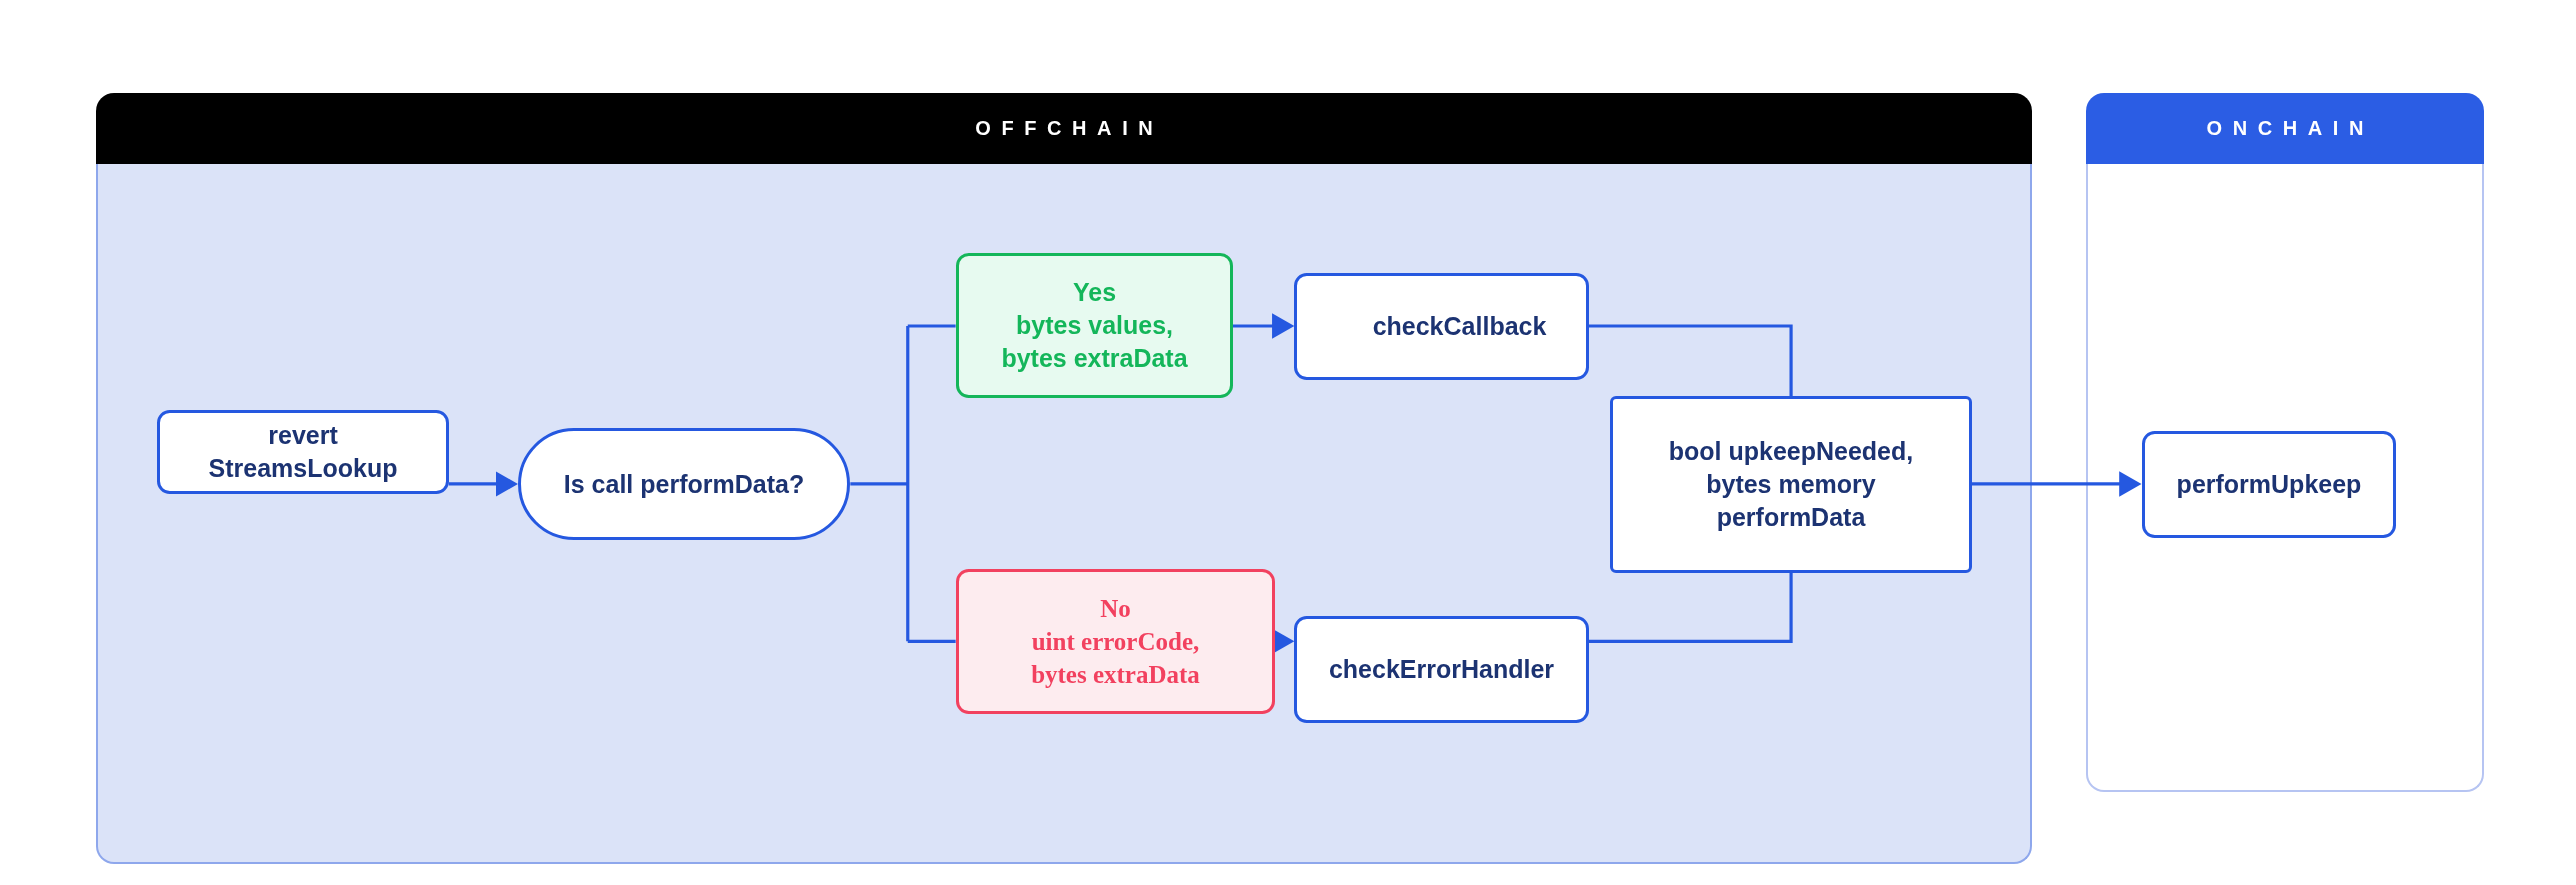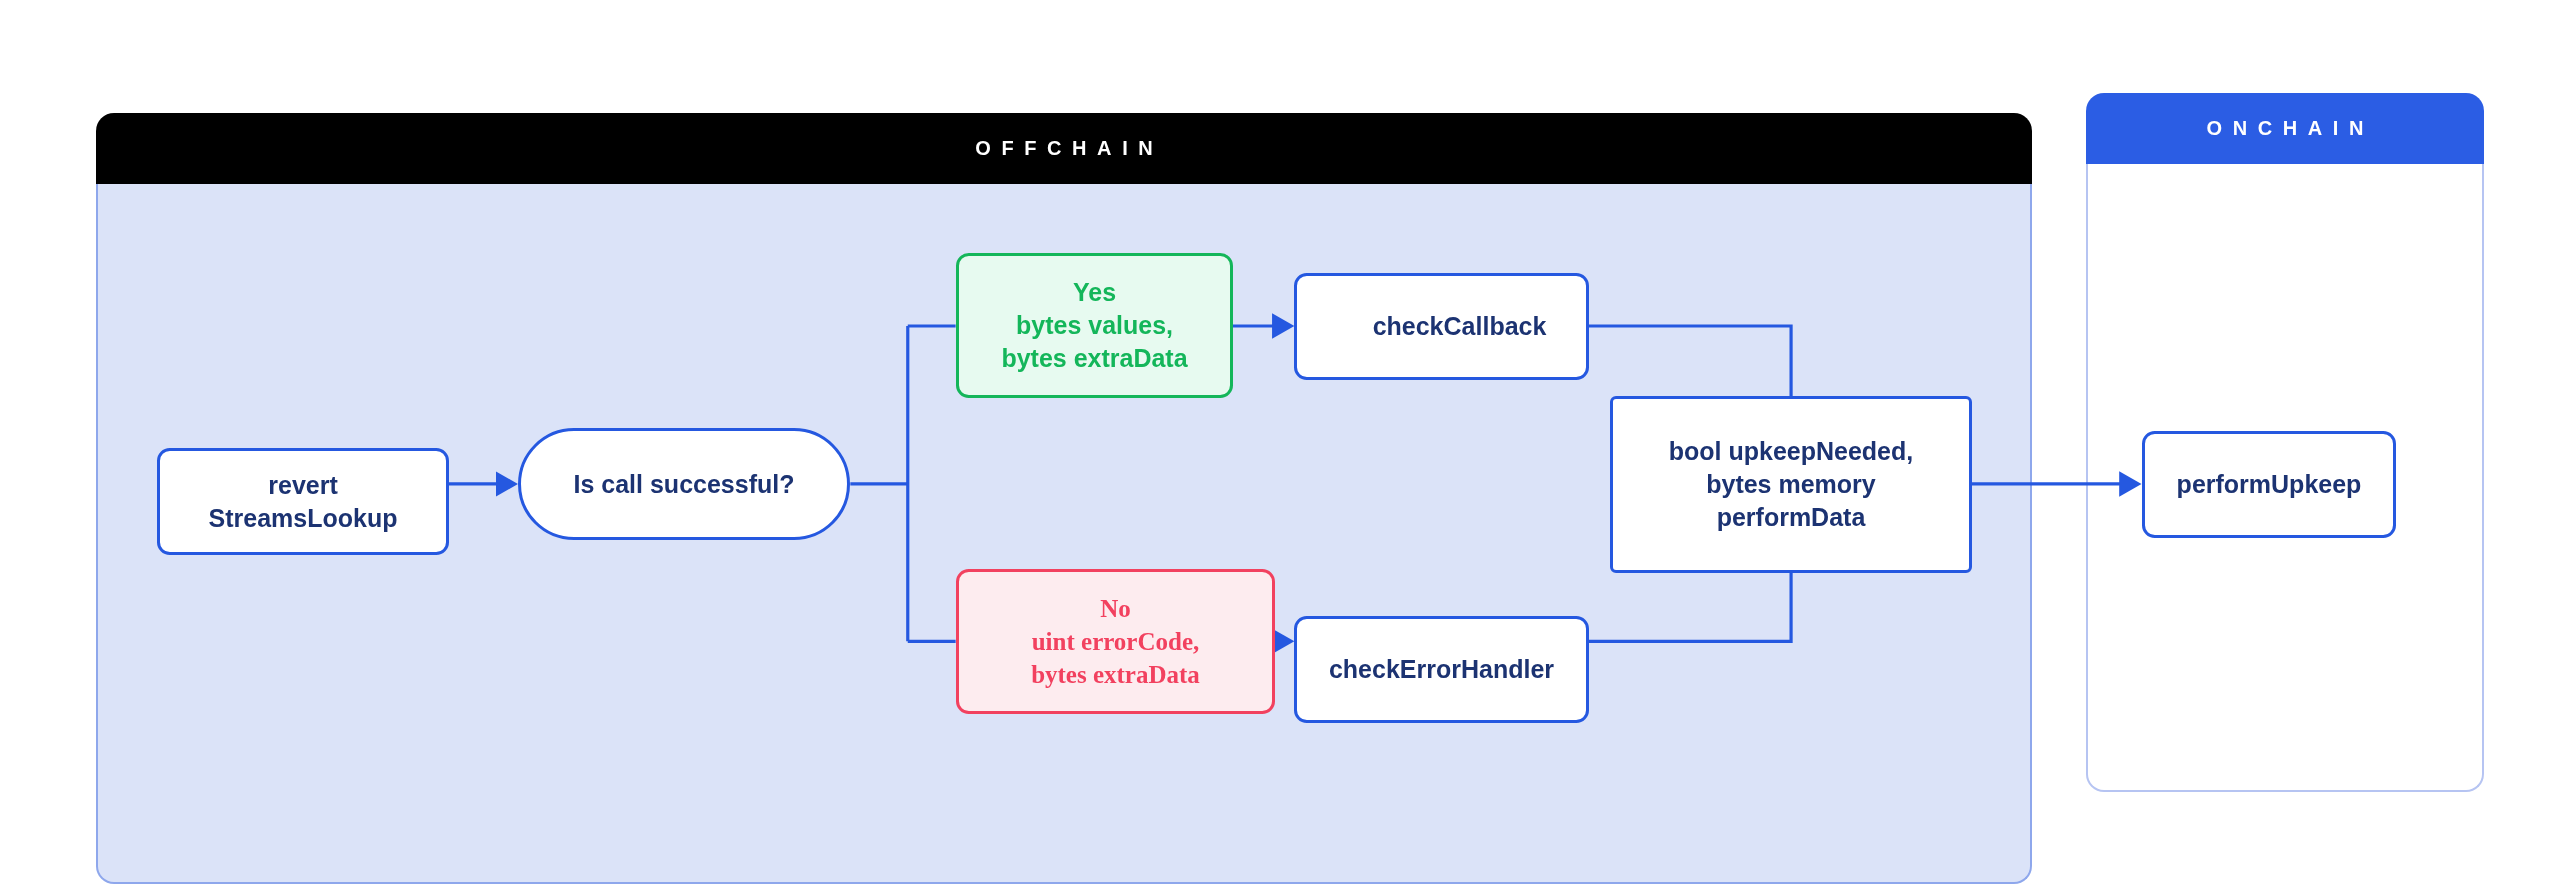--- a/index.html
+++ b/index.html
@@ -24,21 +24,21 @@
   .canvas{position:absolute;left:0;top:0;width:2576px;height:886px;}
 
   
   .panel{position:absolute;display:flex;flex-direction:column;}
   .panel-header{
     height:71px;flex:0 0 71px;display:flex;align-items:center;justify-content:center;
     color:#ffffff;font-weight:700;font-size:20px;letter-spacing:10.6px;padding-left:10.6px;
     border-radius:18px 18px 0 0;
   }
   .panel-body{flex:1 1 auto;border-radius:0 0 18px 18px;}
-  .panel-offchain{left:96px;top:93px;width:1936px;height:771px;margin-top:20px;}
+  .panel-offchain{left:96px;top:93px;width:1936px;height:771px;}
   .panel-offchain .panel-header{background:var(--offchain-header-bg);}
   .panel-offchain .panel-body{
     background:var(--offchain-body-bg);
     border:2.7px solid var(--offchain-panel-border);border-top:none;
   }
   .panel-onchain{left:2086px;top:93px;width:398px;height:699px;}
   .panel-onchain .panel-header{background:var(--onchain-header-bg);}
   .panel-onchain .panel-body{
     background:#ffffff;
     border:2.7px solid var(--onchain-panel-border);border-top:none;
@@ -53,21 +53,21 @@
   svg.connectors marker path{fill:var(--accent-blue);stroke:none;}
 
   
   .node{
     position:absolute;display:flex;align-items:center;justify-content:center;
     text-align:center;background:#ffffff;
     border:3.2px solid var(--accent-blue);border-radius:12.8px;
     color:var(--navy-text);font-weight:700;font-size:25px;line-height:1.32;
     white-space:pre-line;
   }
-  .node-revert{left:157px;top:448px;width:292px;height:107px;text-align:center;}
+  .node-revert{left:157px;top:410px;width:292px;height:84px;text-align:center;}
   .node-question{left:518px;top:428px;width:332px;height:112px;border-radius:56px;}
   .node-yes{
     left:956px;top:253px;width:277px;height:145px;
     background:var(--green-bg);border-color:var(--green);color:var(--green);
   }
   .node-no{
     left:956px;top:569px;width:319px;height:145px;
     background:var(--red-bg);border-color:var(--red);color:var(--red);font-family:Liberation Serif, serif;
   }
   .node-check-callback{left:1294px;top:273px;width:295px;height:107px;padding-left:36px;}
@@ -104,21 +104,21 @@
     <path class="link" d="M2317,613 H2394" marker-end="url(#arrow)"></path>
     <path class="link" d="M2317,1206 H2394" marker-end="url(#arrow)"></path>
     <path class="link" d="M2988,613 H3368 V745"></path>
     <path class="link" d="M2988,1206 H3368 V1077"></path>
     <path class="link" d="M3708,910 H3987" marker-end="url(#arrow)"></path>
   </svg>
 
   <div class="node node-revert">revert
 StreamsLookup</div>
 
-  <div class="node node-question">Is call successful?</div>
+  <div class="node node-question">Is call performData?</div>
 
   <div class="node node-yes">Yes
 bytes values,
 bytes extraData</div>
 
   <div class="node node-no">No
 uint errorCode,
 bytes extraData</div>
 
   <div class="node node-check-callback">checkCallback</div>

